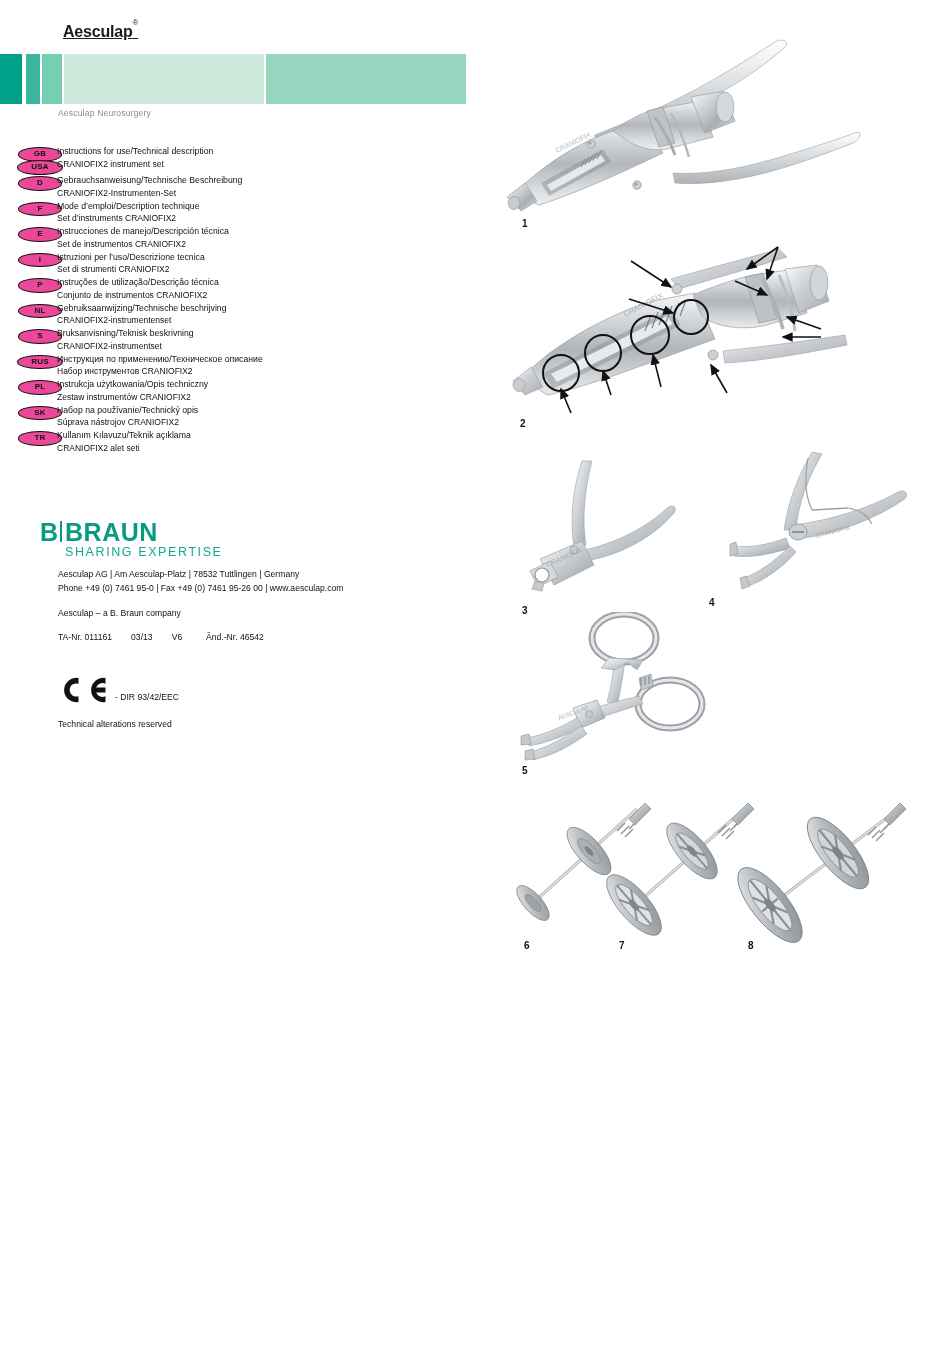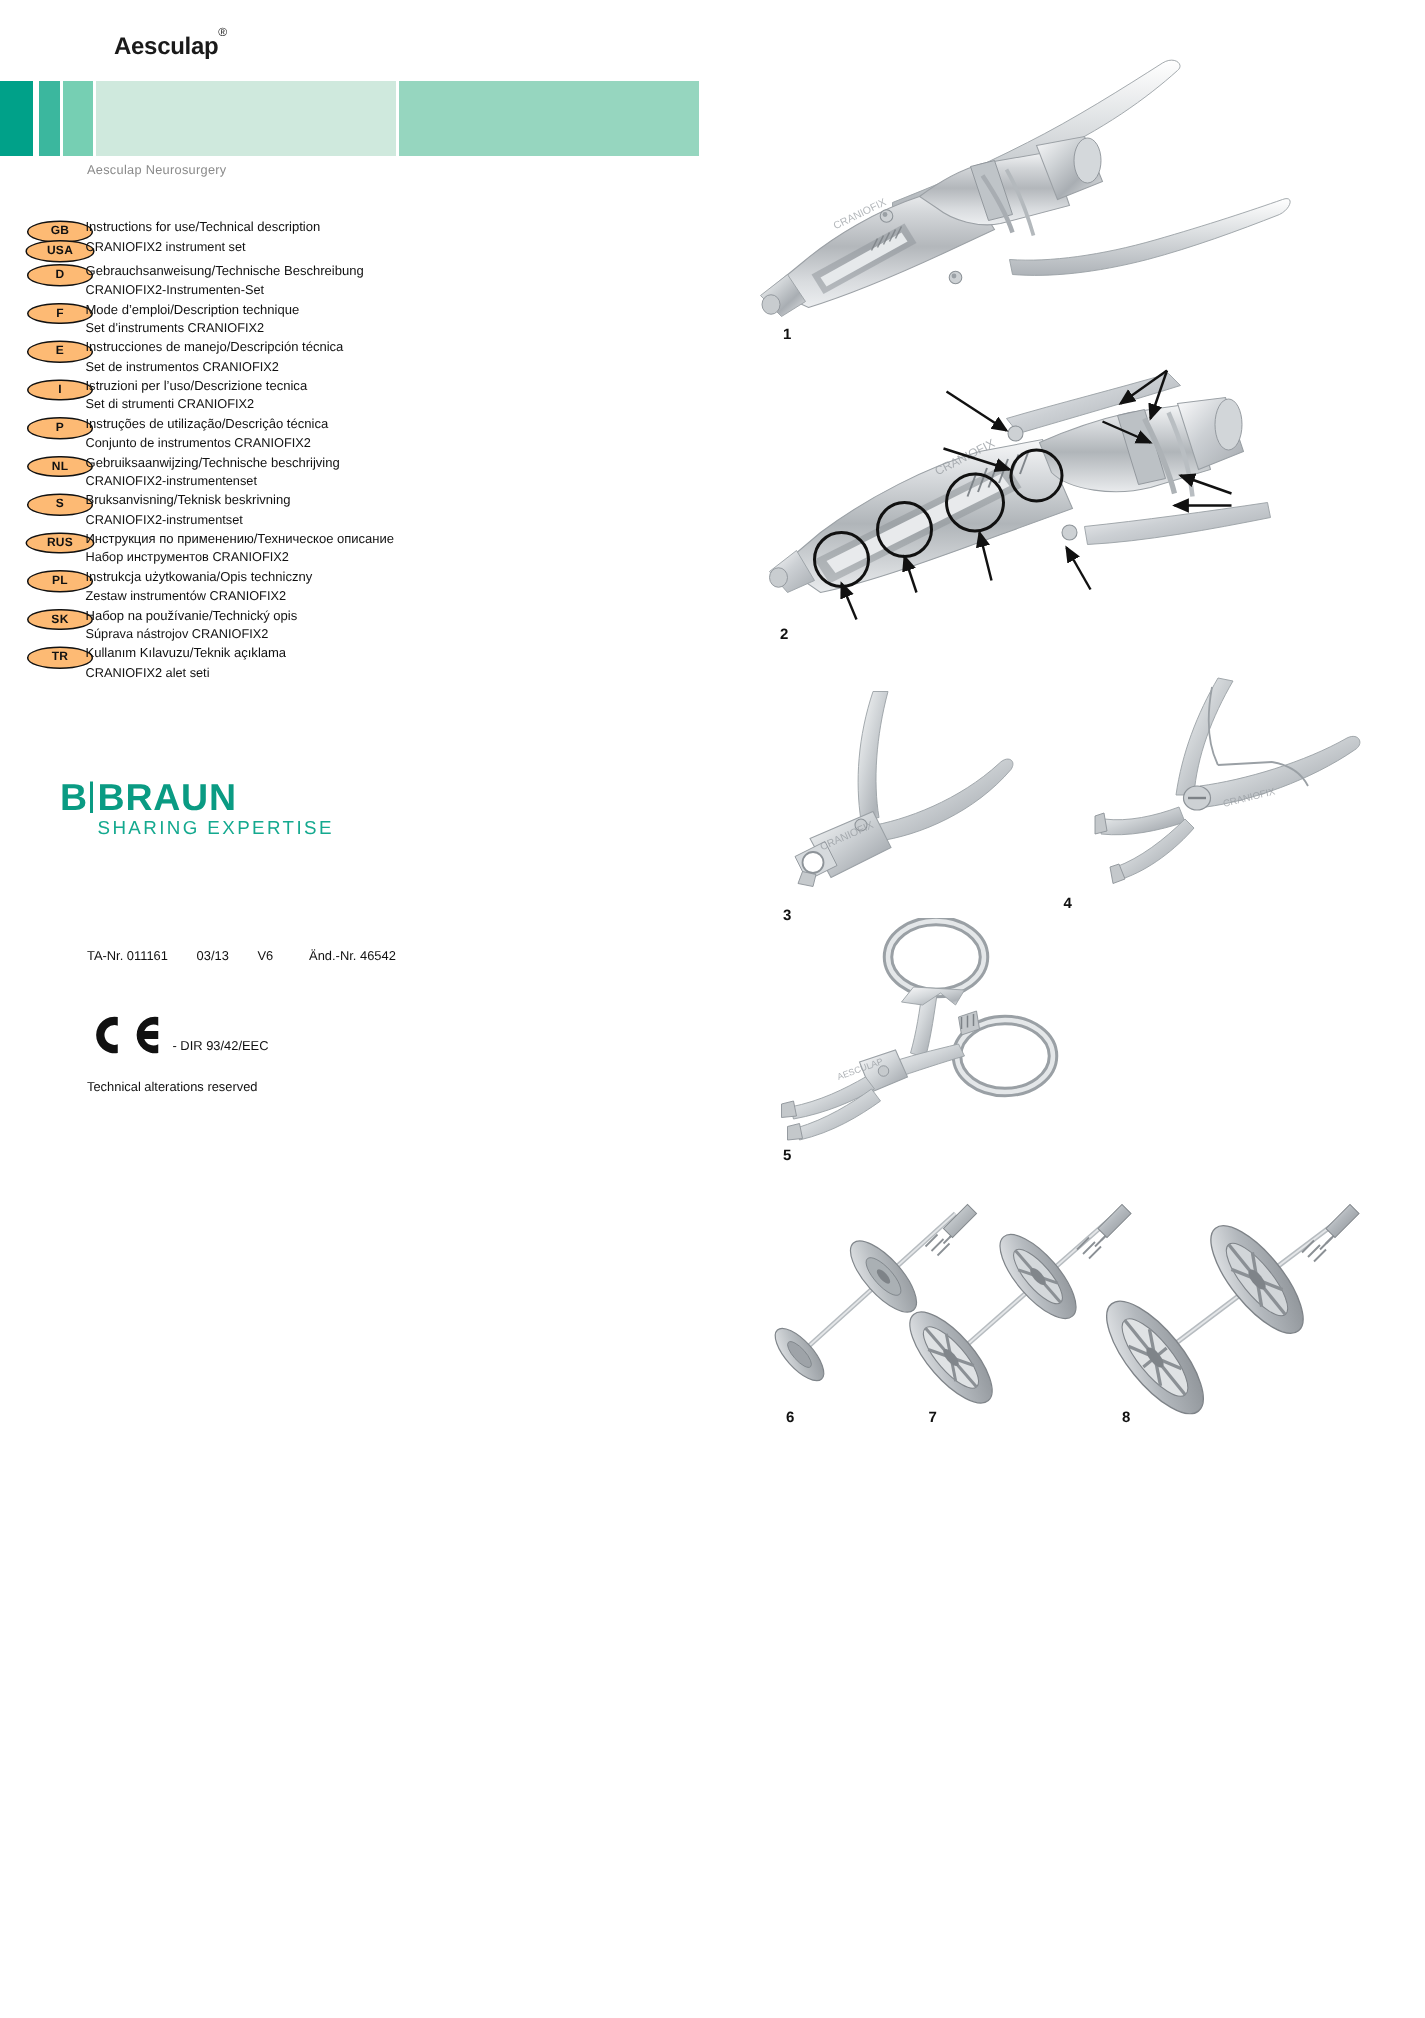--- a/index.html
+++ b/index.html
@@ -6,22 +6,22 @@
   body{
     width:950px;height:1345px;position:relative;overflow:hidden;
     font-family:"Liberation Sans", sans-serif;
     color:#1a1a1a;
     -webkit-font-smoothing:antialiased;
   }
   .page{position:absolute;inset:0;background:#fff;}
 
   
   .brand-title{
-    position:absolute;left:76px;top:23px;
-    font-size:16px;font-weight:700;letter-spacing:-0.2px;color:#1a1a1a;
+    position:absolute;left:63px;top:23px;
+    font-size:16px;font-weight:700;letter-spacing:-0.2px;color:#1a1a1a;text-decoration:underline;
   }
   .brand-title sup{font-size:8px;top:-6px;position:relative;font-weight:400;}
 
   .colorbar{position:absolute;left:0;top:54px;height:50px;}
   .cb-seg{position:absolute;top:0;height:50px;}
   .cb1{left:0;width:22px;}
   .cb2{left:26px;width:14px;}
   .cb3{left:42px;width:20px;}
   .cb4{left:64px;width:200px;}
   .cb5{left:266px;width:200px;}
@@ -32,21 +32,21 @@
   }
 
   
   .langlist{position:absolute;left:0;top:146px;width:420px;}
   .langrow{position:relative;height:25.5px;}
   .badge{
     position:absolute;left:18px;top:1px;
     width:42px;height:12.5px;
     border:1.2px solid #111;border-radius:50%;
     display:flex;align-items:center;justify-content:center;
-    background:#fdba74;
+    background:#ec4899;
   }
   .badge span{
     font-size:8px;font-weight:700;letter-spacing:0.2px;color:#111;line-height:1;
   }
   .badge.wide{width:44px;}
   .lang-texts{position:absolute;left:57px;top:-1px;}
   .lang-t1{font-size:8.7px;font-weight:400;color:#111;line-height:12.5px;white-space:nowrap;}
   .lang-t2{font-size:8.5px;font-weight:400;color:#111;line-height:12.5px;white-space:nowrap;}
 
   
@@ -235,20 +235,26 @@
 
   <div class="braunblock">
     <div class="braun-row">
       <span class="braun-b">B</span>
       <span class="braun-bar"></span>
       <span class="braun-name">BRAUN</span>
     </div>
     <div class="braun-tag">SHARING EXPERTISE</div>
   </div>
 
+  <div class="addr">
+    <div class="addr-line">Aesculap AG | Am Aesculap-Platz | 78532 Tuttlingen | Germany</div>
+    <div class="addr-line">Phone +49 (0) 7461 95-0 | Fax +49 (0) 7461 95-26 00 | www.aesculap.com</div>
+    <div class="addr-gap"></div>
+    <div class="addr-co">Aesculap – a B. Braun company</div>
+  </div>
 
   <div class="tanr">TA-Nr. 011161        03/13        V6          Änd.-Nr. 46542</div>
 
   <div class="ceblock">
     <svg class="ce-mark" width="52" height="30" viewBox="0 0 52 30">
 
       <path d="M20.5 3.0 A12.2 12.2 0 1 0 20.5 27.0 L20.5 21.2 A6.6 6.6 0 1 1 20.5 8.8 Z" fill="#111"></path>
 
       <path d="M47.5 3.0 A12.2 12.2 0 1 0 47.5 27.0 L47.5 21.2 A6.6 6.6 0 0 1 38.2 17.6 L47.5 17.6 L47.5 12.4 L38.2 12.4 A6.6 6.6 0 0 1 47.5 8.8 Z" fill="#111"></path>
     </svg>

